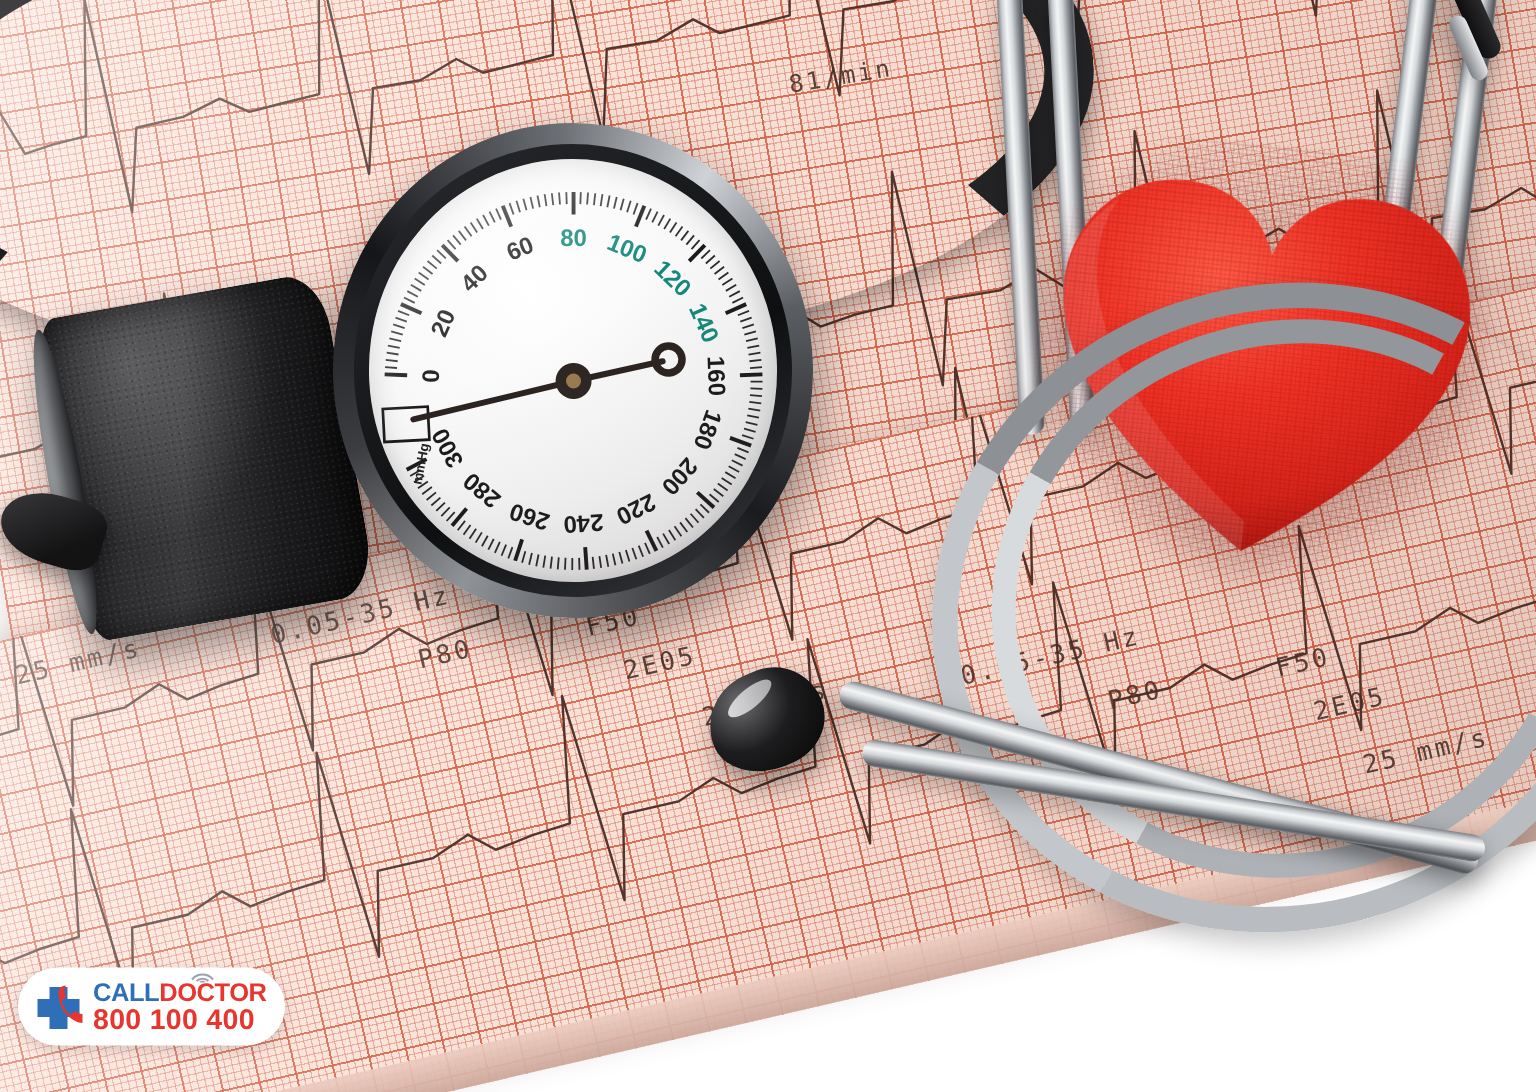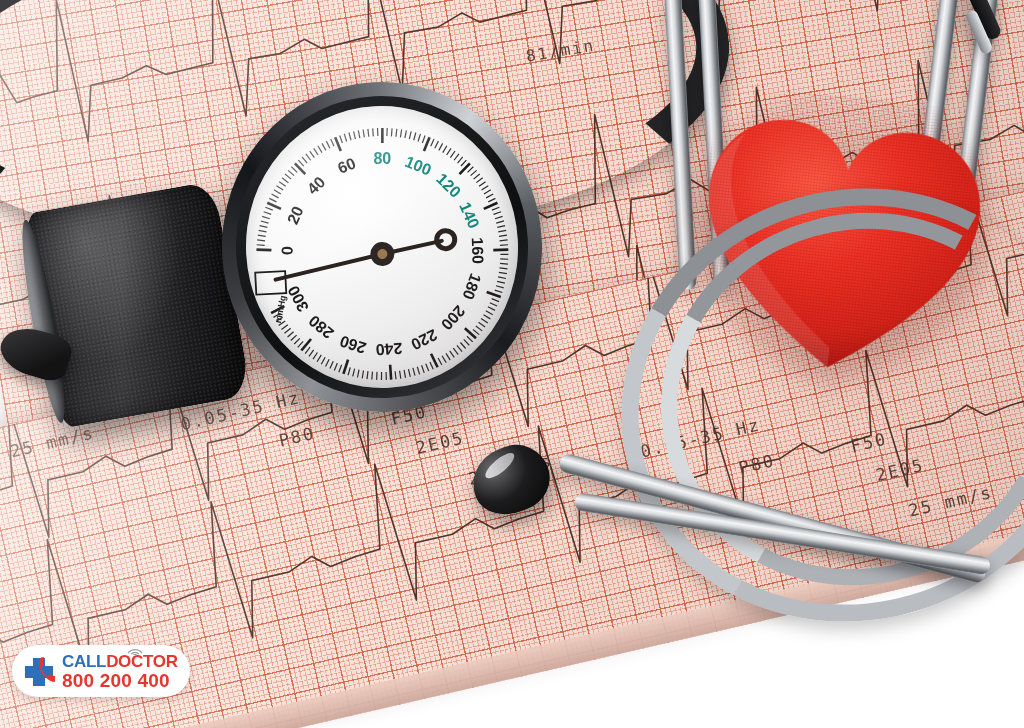--- a/index.html
+++ b/index.html
@@ -504,17 +504,17 @@
     </div>
     <div class="words">
       <div class="logo-row1">
         <span class="c1">CALL</span><span class="c2">DOCTOR</span>
         <svg class="wifi" viewBox="0 0 16 9">
           <path d="M1,7 A9,9 0 0 1 15,7" fill="none" stroke="#9aa3ad" stroke-width="1.4"></path>
           <path d="M4,8 A6,6 0 0 1 12,8" fill="none" stroke="#9aa3ad" stroke-width="1.4"></path>
           <path d="M6.4,9 A3,3 0 0 1 9.6,9" fill="none" stroke="#9aa3ad" stroke-width="1.4"></path>
         </svg>
       </div>
-      <div class="logo-row2">800 200 400</div>
+      <div class="logo-row2">800 100 400</div>
     </div>
   </div>
 
 </div>
 
 </body></html>

